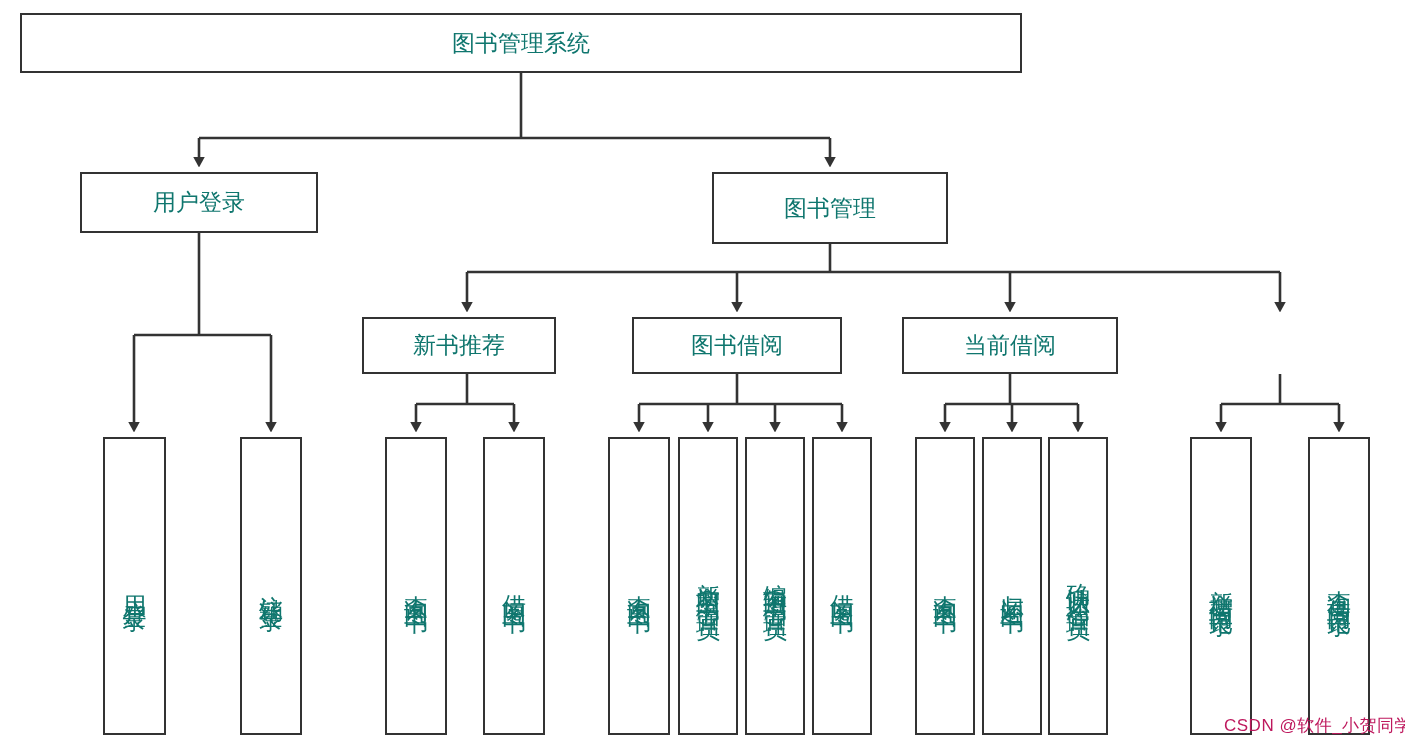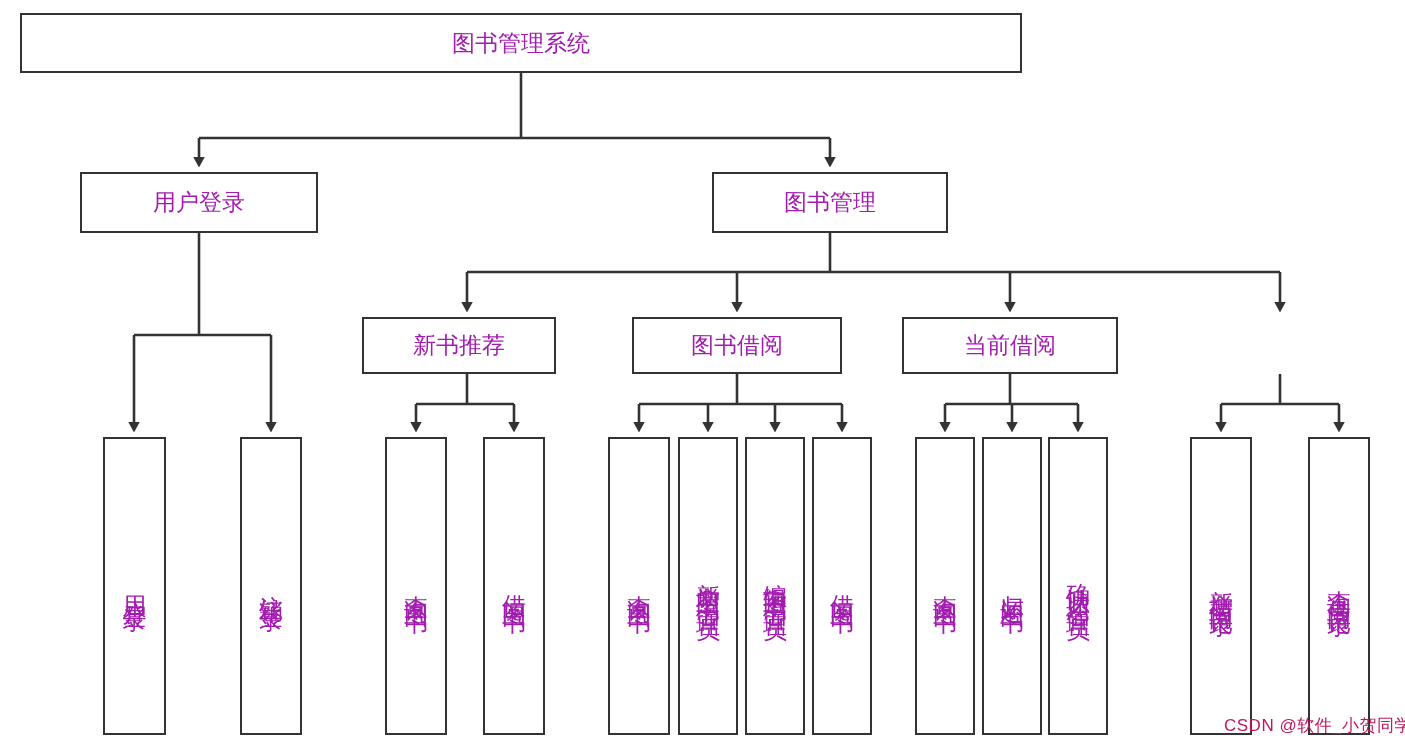--- a/index.html
+++ b/index.html
@@ -30,21 +30,21 @@
     position: absolute;
     box-sizing: border-box;
     background: #ffffff;
     border: 2px solid #333333;
     display: flex;
     align-items: center;
     justify-content: center;
     overflow: hidden;
   }
   .node-label {
-    color: #a21caf;
+    color: #0f766e;
     line-height: 1.16;
     text-align: center;
     white-space: pre;
   }
   .node-root .node-label,
   .node-l2 .node-label,
   .node-l3 .node-label {
     font-size: 23px;
     writing-mode: horizontal-tb;
   }
@@ -126,21 +126,21 @@
     </g>
   </svg>
 
   <div class="node node-root" id="node-root" style="left: 20px; top: 13px; width: 1002px; height: 60px;">
     <span class="node-label">图书管理系统</span>
   </div>
 
   <div class="node node-l2" id="node-l2-0" style="left: 80px; top: 172px; width: 238px; height: 61px;">
     <span class="node-label">用户登录</span>
   </div>
-  <div class="node node-l2" id="node-l2-1" style="left: 712px; top: 172px; width: 236px; height: 61px;">
+  <div class="node node-l2" id="node-l2-1" style="left: 712px; top: 172px; width: 236px; height: 72px;">
     <span class="node-label">图书管理</span>
   </div>
 
   <div class="node node-l3" id="node-l3-0" style="left: 362px; top: 317px; width: 194px; height: 57px;">
     <span class="node-label">新书推荐</span>
   </div>
   <div class="node node-l3" id="node-l3-1" style="left: 632px; top: 317px; width: 210px; height: 57px;">
     <span class="node-label">图书借阅</span>
   </div>
   <div class="node node-l3" id="node-l3-2" style="left: 902px; top: 317px; width: 216px; height: 57px;">

